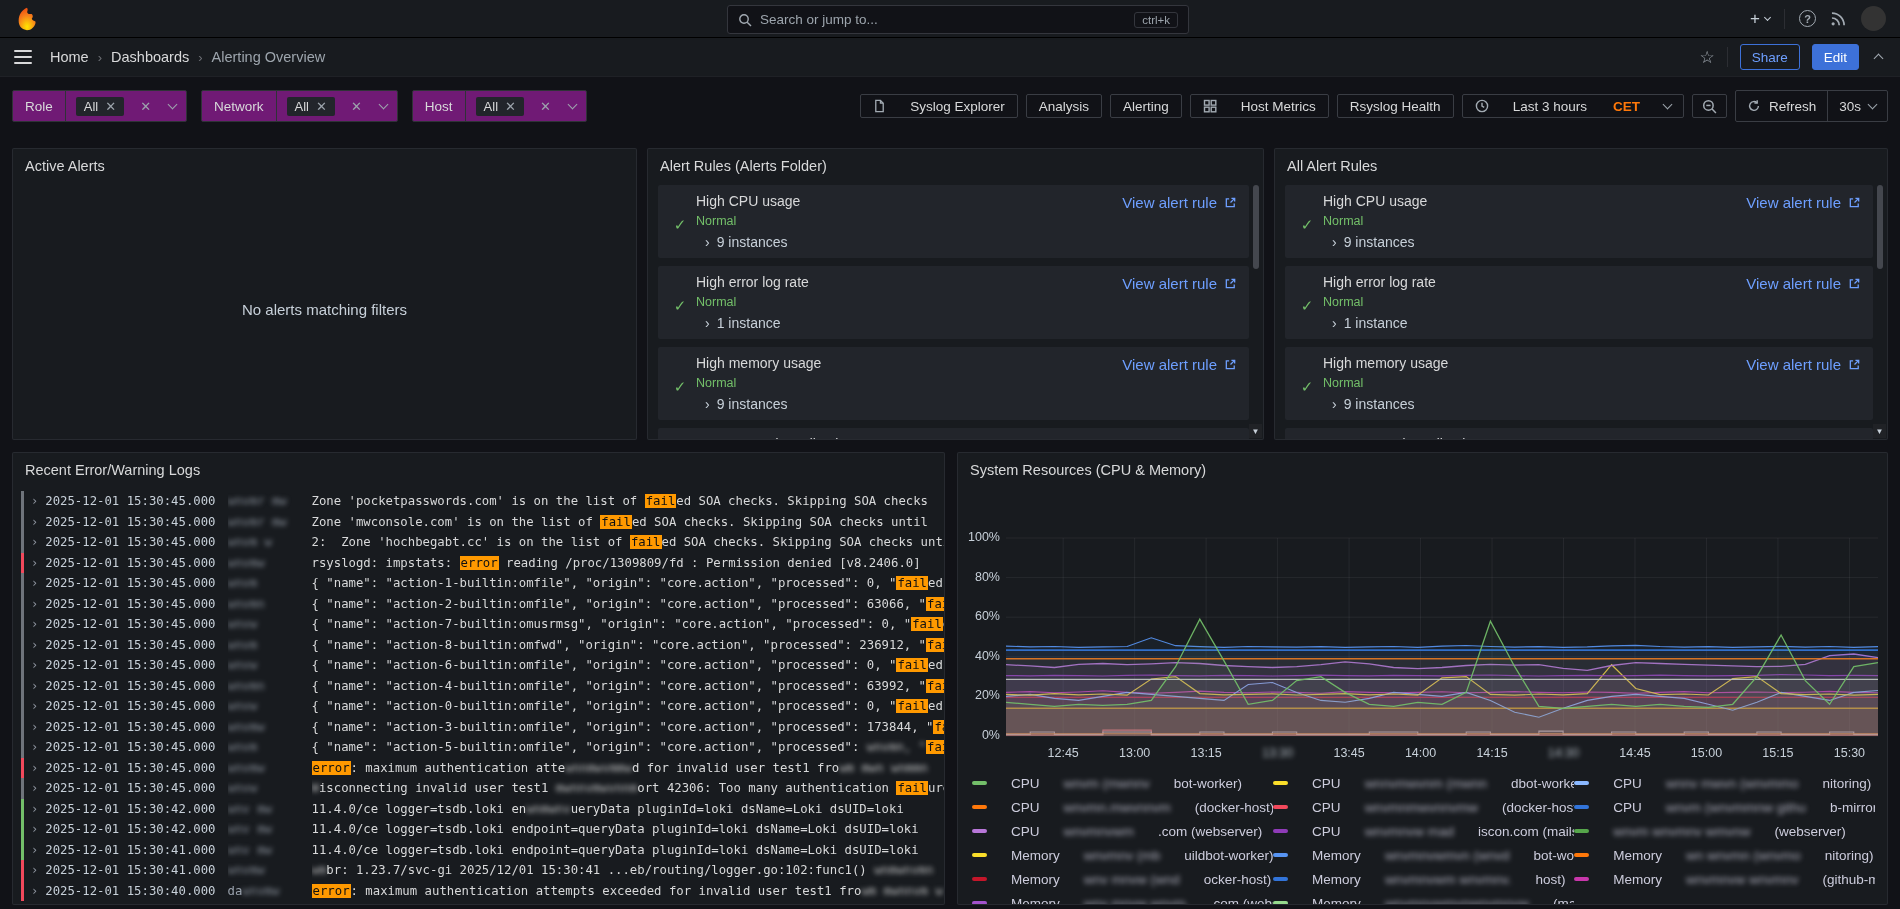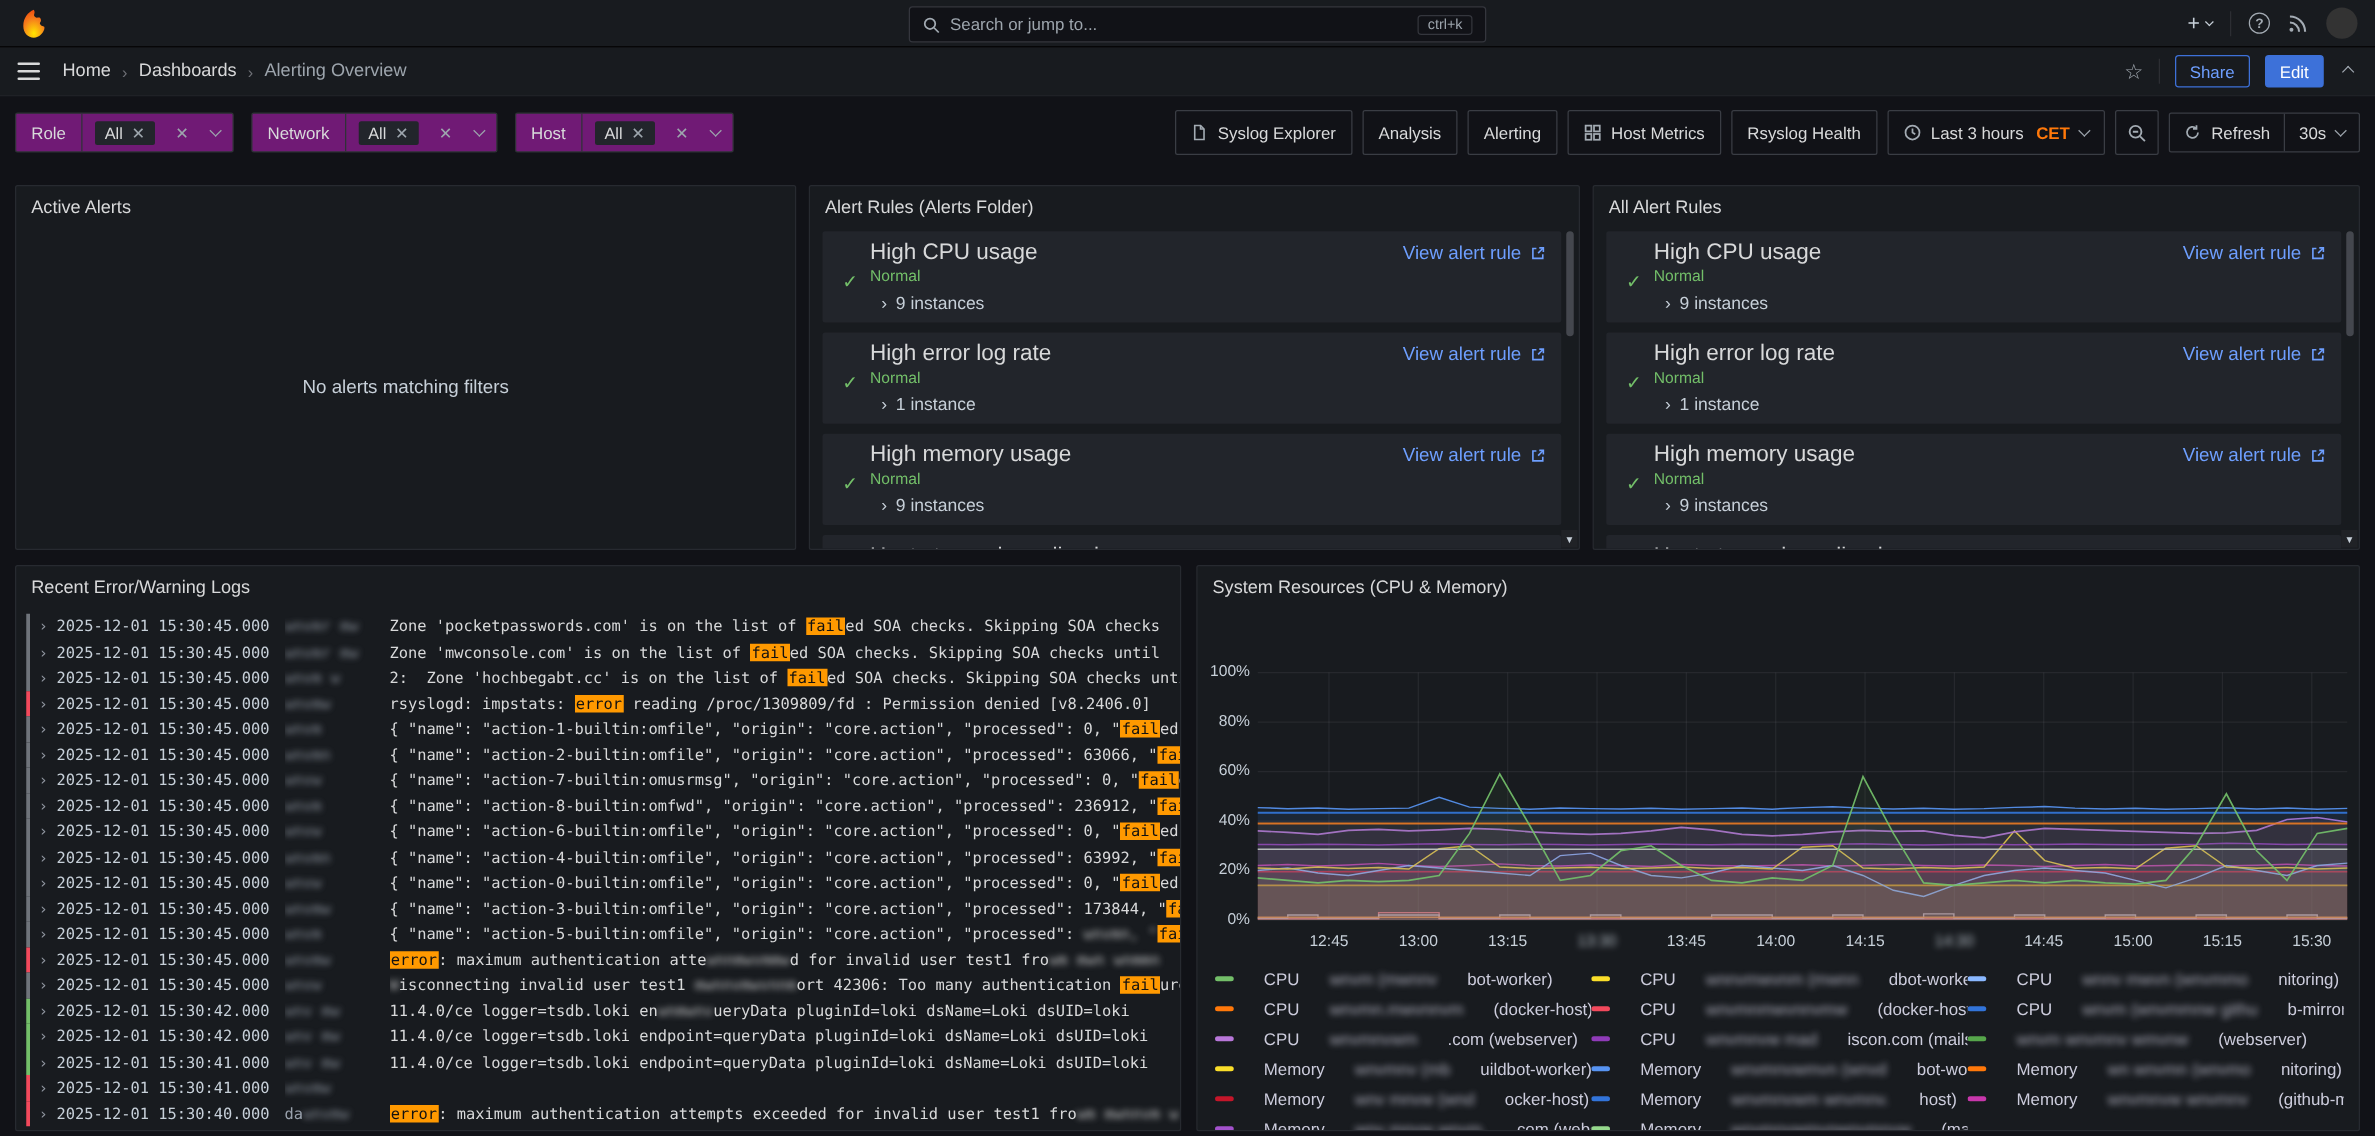--- a/index.html
+++ b/index.html
@@ -39,41 +39,41 @@
   
   .toolbar{position:absolute;left:0;top:86px;width:1900px;height:40px;display:flex;align-items:center;padding:0 12px;gap:14px}
   .filter-group{display:flex;align-items:stretch;height:32px;border:1px solid #2F3237;border-radius:2px;background:#701a75}
   .f-label{display:flex;align-items:center;padding:0 12px;font-size:13.5px;color:#D8D9DA;border-right:1px solid #2F3237}
   .f-val{display:flex;align-items:center;gap:8px;padding:0 10px}
   .f-chip{background:#22252B;border-radius:2px;padding:2px 8px;font-size:13px;color:#D8D9DA;display:flex;align-items:center;gap:7px;cursor:pointer}
   .f-chip .x,.f-clear{color:#9DA5AD;font-size:13px;cursor:pointer}
   .f-clear{margin-left:8px}
   .f-chev{color:#9DA5AD;margin-left:10px;display:flex;align-items:center}
   .tools{margin-left:auto;display:flex;align-items:center;gap:8px}
-  .tool-btn{height:36px;border:1px solid #3A3D44;border-radius:2px;background:transparent;color:#D8D9DA;font-size:13.5px;font-weight:500;display:inline-flex;align-items:center;gap:8px;padding:0 12px;cursor:pointer;white-space:nowrap}
+  .tool-btn{height:24px;border:1px solid #3A3D44;border-radius:2px;background:transparent;color:#D8D9DA;font-size:13.5px;font-weight:500;display:inline-flex;align-items:center;gap:24px;padding:0 12px;cursor:pointer;white-space:nowrap}
   .tool-btn svg{flex:none}
   .timebtn .tz{color:#FF780A;font-weight:700;margin-left:2px}
   .group{display:flex;align-items:stretch;border:1px solid #3A3D44;border-radius:2px;height:32px}
   .group .seg{display:flex;align-items:center;gap:8px;padding:0 11px;font-size:13.5px;font-weight:500;cursor:pointer}
   .group .seg + .seg{border-left:1px solid #3A3D44}
 
   
   .panel{position:absolute;background:#181B1F;border:1px solid rgba(204,204,220,0.09);border-radius:2px;overflow:hidden}
   .p-title{height:34px;display:flex;align-items:center;padding:0 12px;font-size:14.5px;font-weight:500;color:#D8D9DA;white-space:nowrap}
   .p-body{position:absolute;left:0;right:0;top:34px;bottom:0;overflow:hidden}
 
   
   .empty-msg{position:absolute;left:0;right:0;top:46%;text-align:center;color:#C7D0D9;font-size:15px}
 
   
   .rule-list{padding:2px 14px 0 10px}
   .rule-item{display:flex;background:#22252B;border-radius:2px;margin-bottom:8px;padding:7px 12px 8px 6px;min-height:72px}
   .rule-check{width:32px;color:#73BF69;font-size:15px;display:flex;justify-content:center;align-items:flex-start;padding-top:24px}
   .rule-main{flex:1;min-width:0}
-  .rule-title{font-size:18px;font-weight:500;color:#D8D9DA;line-height:19px}
+  .rule-title{font-size:14px;font-weight:500;color:#D8D9DA;line-height:19px}
   .rule-state{font-size:12.5px;color:#73BF69;margin-top:3px;line-height:15px}
   .rule-inst{font-size:14px;color:#C7D0D9;margin-top:5px;padding-left:9px;cursor:pointer}
   .rule-inst .ich{color:#C7D0D9;margin-right:7px;font-size:14px}
   .rule-link{display:flex;align-items:flex-start;gap:7px;color:#6E9FFF;font-size:15px;cursor:pointer;padding-top:2px;white-space:nowrap}
   .rule-link svg{margin-top:2px}
   .sbar{position:absolute;right:1px;top:36px;bottom:1px;width:13px}
   .sbar .thumb{position:absolute;right:3px;top:0;width:6px;height:84px;background:#44474E;border-radius:3px}
   .sbar .arr{position:absolute;right:0;bottom:0;width:13px;height:14px;color:#C7D0D9;font-size:8px;display:flex;align-items:center;justify-content:center;background:#202226}
 
   
@@ -417,21 +417,21 @@
           <div class="log-line lvl-info"><span class="log-chev">›</span><span class="log-ts">2025-12-01 15:30:45.000</span><span class="log-host"><span class="hb">wnvw</span></span><span class="log-msg"><span>{ "name": "action-6-builtin:omfile", "origin": "core.action", "processed": 0, "</span><span class="hl">fail</span><span>ed": 0</span></span></div>
           <div class="log-line lvl-info"><span class="log-chev">›</span><span class="log-ts">2025-12-01 15:30:45.000</span><span class="log-host"><span class="hb">wnvmn</span></span><span class="log-msg"><span>{ "name": "action-4-builtin:omfile", "origin": "core.action", "processed": 63992, "</span><span class="hl">fail</span></span></div>
           <div class="log-line lvl-info"><span class="log-chev">›</span><span class="log-ts">2025-12-01 15:30:45.000</span><span class="log-host"><span class="hb">wnvw</span></span><span class="log-msg"><span>{ "name": "action-0-builtin:omfile", "origin": "core.action", "processed": 0, "</span><span class="hl">fail</span><span>ed": 0</span></span></div>
           <div class="log-line lvl-info"><span class="log-chev">›</span><span class="log-ts">2025-12-01 15:30:45.000</span><span class="log-host"><span class="hb">wnvmw</span></span><span class="log-msg"><span>{ "name": "action-3-builtin:omfile", "origin": "core.action", "processed": 173844, "</span><span class="hl">fail</span></span></div>
           <div class="log-line lvl-info"><span class="log-chev">›</span><span class="log-ts">2025-12-01 15:30:45.000</span><span class="log-host"><span class="hb">wnvm</span></span><span class="log-msg"><span>{ "name": "action-5-builtin:omfile", "origin": "core.action", "processed": </span><span class="blurtxt">wnvmn, "</span><span class="hl">fail</span></span></div>
           <div class="log-line lvl-error"><span class="log-chev">›</span><span class="log-ts">2025-12-01 15:30:45.000</span><span class="log-host"><span class="hb">wnvmw</span></span><span class="log-msg"><span class="hl">error</span><span>: maximum authentication atte</span><span class="blurtxt">wnnmwvmmw</span><span>d for invalid user test1 fro</span><span class="blurtxt">wm mwn wnmmn</span></span></div>
           <div class="log-line lvl-info"><span class="log-chev">›</span><span class="log-ts">2025-12-01 15:30:45.000</span><span class="log-host"><span class="hb">wnvw</span></span><span class="log-msg"><span class="blurtxt">W</span><span>isconnecting invalid user test1 </span><span class="blurtxt">mwnnvmwvnnm</span><span>ort 42306: Too many authentication </span><span class="hl">fail</span><span>ure</span></span></div>
           <div class="log-line lvl-ok"><span class="log-chev">›</span><span class="log-ts">2025-12-01 15:30:42.000</span><span class="log-host"><span class="hb">wnv mw</span></span><span class="log-msg"><span>11.4.0/ce logger=tsdb.loki en</span><span class="blurtxt">wnmwnv</span><span>ueryData pluginId=loki dsName=Loki dsUID=loki</span></span></div>
           <div class="log-line lvl-ok"><span class="log-chev">›</span><span class="log-ts">2025-12-01 15:30:42.000</span><span class="log-host"><span class="hb">wnv mw</span></span><span class="log-msg"><span>11.4.0/ce logger=tsdb.loki endpoint=queryData pluginId=loki dsName=Loki dsUID=loki</span></span></div>
           <div class="log-line lvl-ok"><span class="log-chev">›</span><span class="log-ts">2025-12-01 15:30:41.000</span><span class="log-host"><span class="hb">wnv mw</span></span><span class="log-msg"><span>11.4.0/ce logger=tsdb.loki endpoint=queryData pluginId=loki dsName=Loki dsUID=loki</span></span></div>
-          <div class="log-line lvl-error"><span class="log-chev">›</span><span class="log-ts">2025-12-01 15:30:41.000</span><span class="log-host"><span class="hb">wnvmw</span></span></div>
+          <div class="log-line lvl-error"><span class="log-chev">›</span><span class="log-ts">2025-12-01 15:30:41.000</span><span class="log-host"><span class="hb">wnvmw</span></span><span class="log-msg"><span class="blurtxt">wm</span><span>br: 1.23.7/svc-gi 2025/12/01 15:30:41 ...eb/routing/logger.go:102:func1() </span><span class="blurtxt">wnmwnvmn</span></span></div>
           <div class="log-line lvl-error"><span class="log-chev">›</span><span class="log-ts">2025-12-01 15:30:40.000</span><span class="log-host"><span>da</span><span class="hb">wnvmw</span></span><span class="log-msg"><span class="hl">error</span><span>: maximum authentication attempts exceeded for invalid user test1 fro</span><span class="blurtxt">wm mwnnvm w</span></span></div>
         </div>
       </div>
   </div>
 
   <div class="panel" style="left:957px;top:452px;width:931px;height:453px">
     <div class="p-title">System Resources (CPU &amp; Memory)</div>
     <div class="sysbody">
       <div id="ylabels">
           <div class="ytick" style="top: 241px;">0%</div>

